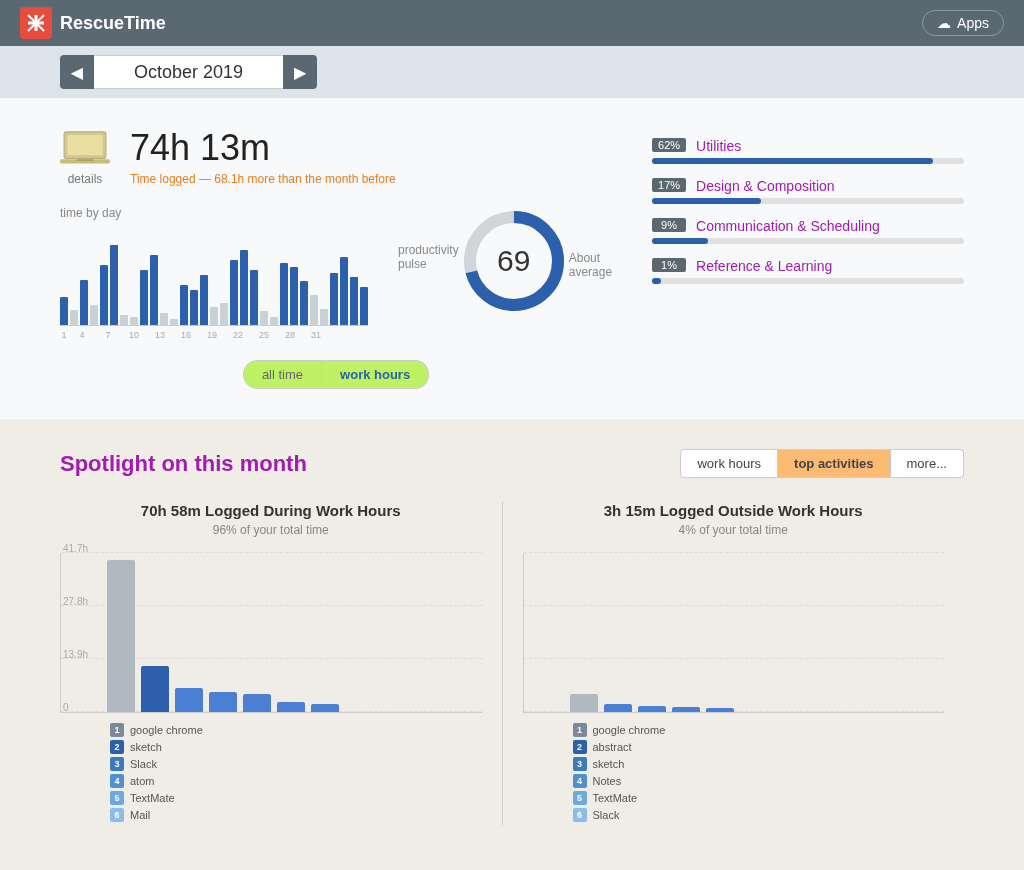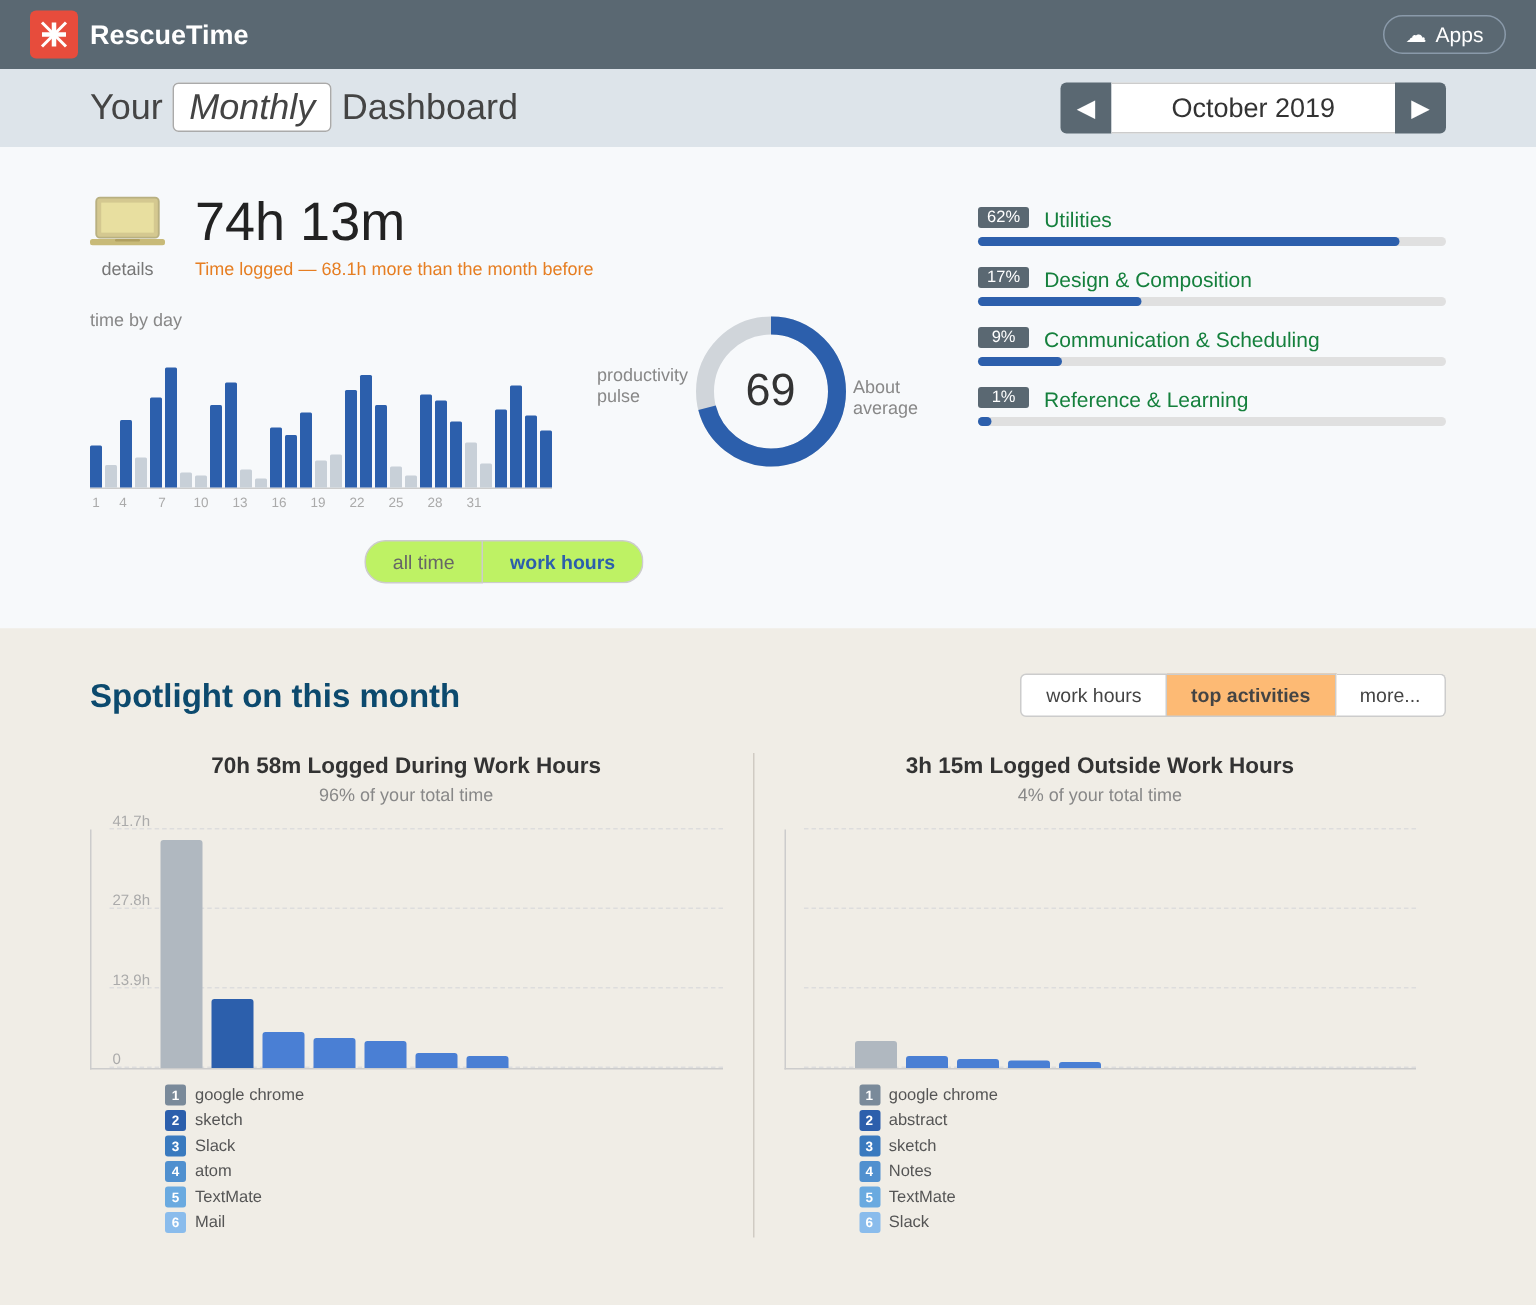--- a/index.html
+++ b/index.html
@@ -238,21 +238,21 @@
       background: #5a6872;
       color: white;
       font-size: 11px;
       padding: 1px 6px;
       border-radius: 2px;
       min-width: 34px;
       text-align: center;
     }
     .category-name {
       font-size: 14px;
-      color: #15803d;
+      color: #a21caf;
     }
     .category-bar-bg {
       height: 6px;
       background: #e0e0e0;
       border-radius: 3px;
       width: 100%;
     }
     .category-bar-fill {
       height: 6px;
       background: #2c5fac;
@@ -285,21 +285,21 @@
     }
     .spotlight-header {
       display: flex;
       justify-content: space-between;
       align-items: center;
       margin-bottom: 24px;
     }
     .spotlight-title {
       font-size: 22px;
       font-weight: 700;
-      color: #0c4a6e;
+      color: #a21caf;
     }
     .spotlight-tabs {
       display: flex;
       gap: 0;
     }
     .spotlight-tab {
       padding: 6px 16px;
       border: 1px solid #ccc;
       background: white;
       font-size: 13px;
@@ -346,21 +346,21 @@
       align-items: flex-end;
       padding-left: 50px;
       gap: 6px;
     }
     .h-gridlines {
       position: absolute;
       top: 0; left: 0; right: 0; bottom: 0;
     }
     .h-gridline {
       position: absolute;
-      left: 12px; right: 0;
+      left: 0; right: 0;
       border-top: 1px dashed #ddd;
       display: flex;
       align-items: center;
     }
     .h-gridline-label {
       font-size: 10px;
       color: #aaa;
       position: absolute;
       left: 2px;
       transform: translateY(-50%);
@@ -422,25 +422,20 @@
       <span>Rescue</span><span style="font-weight:700">Time</span>
     </div>
   </div>
   <button class="apps-button">
     <span>☁</span>
     <span>Apps</span>
   </button>
 </div>
 
 <div class="nav-bar">
-  <div class="dashboard-title">
-    <span>Your</span>
-    <em>Monthly</em>
-    <span>Dashboard</span>
-  </div>
   <div class="month-nav">
     <button class="month-nav-btn">◀</button>
     <div class="month-label">October 2019</div>
     <button class="month-nav-btn">▶</button>
   </div>
 </div>
 
 <div class="main-content">
   <div class="stats-row">
 

